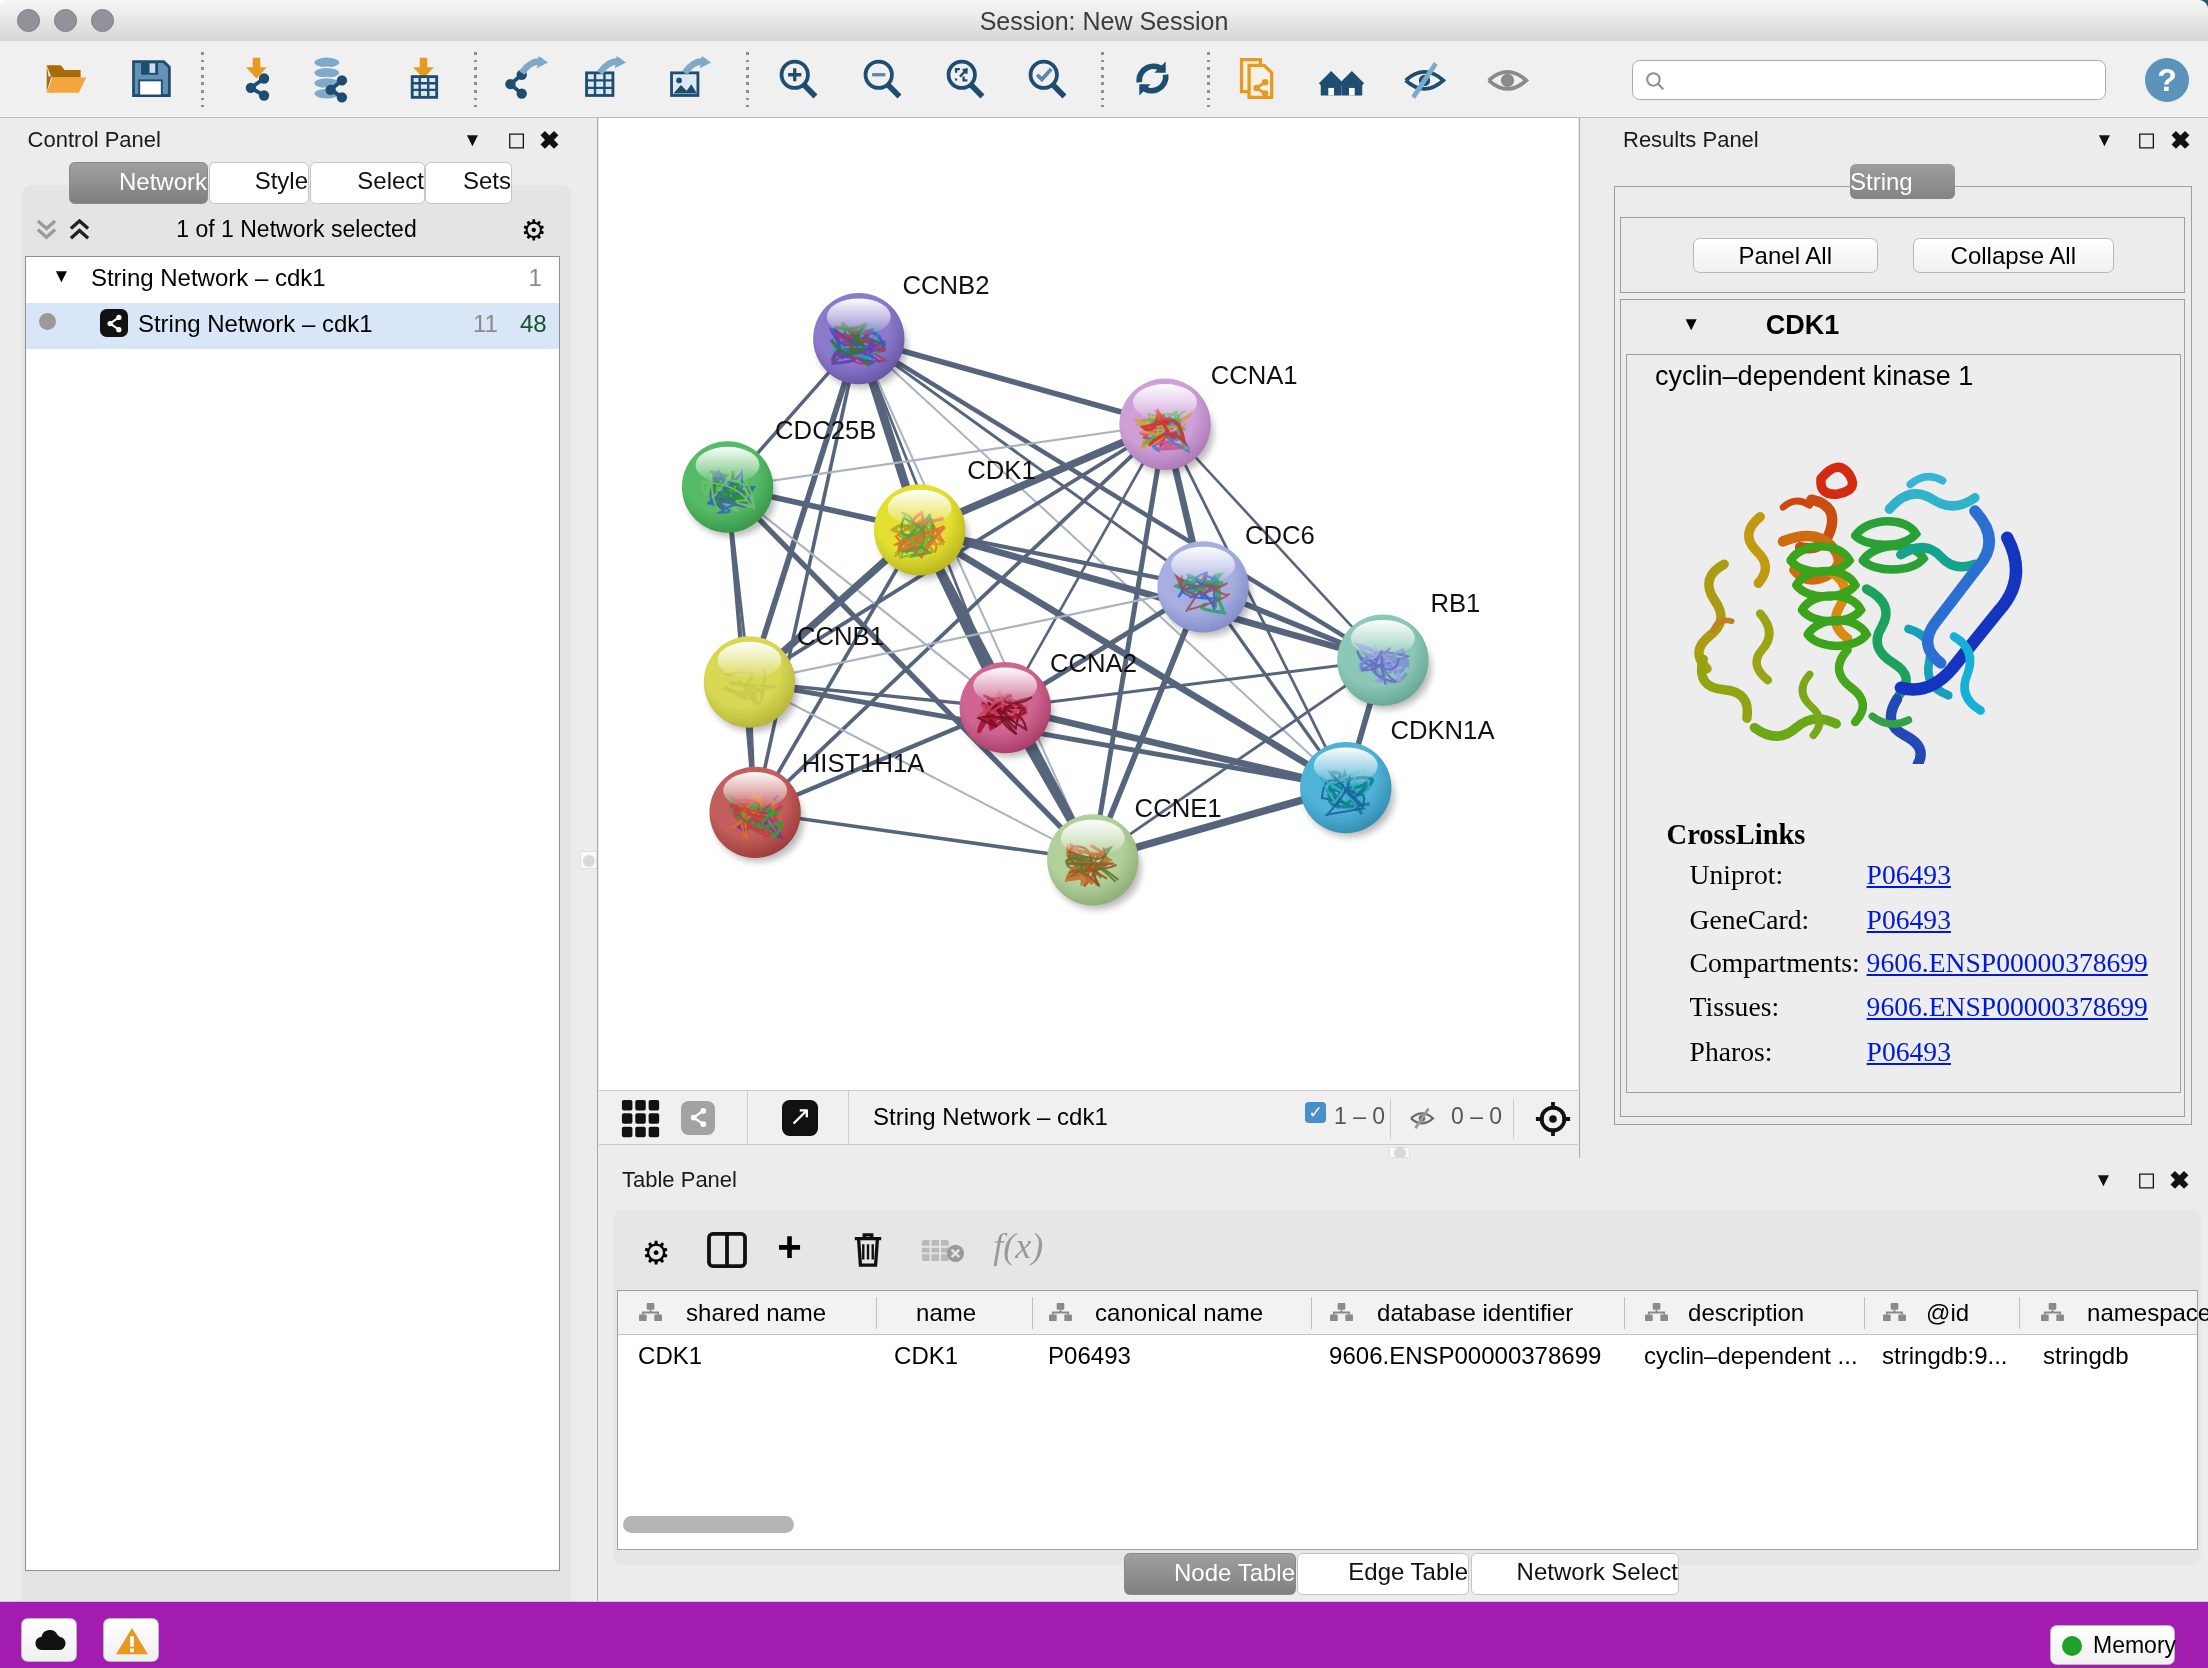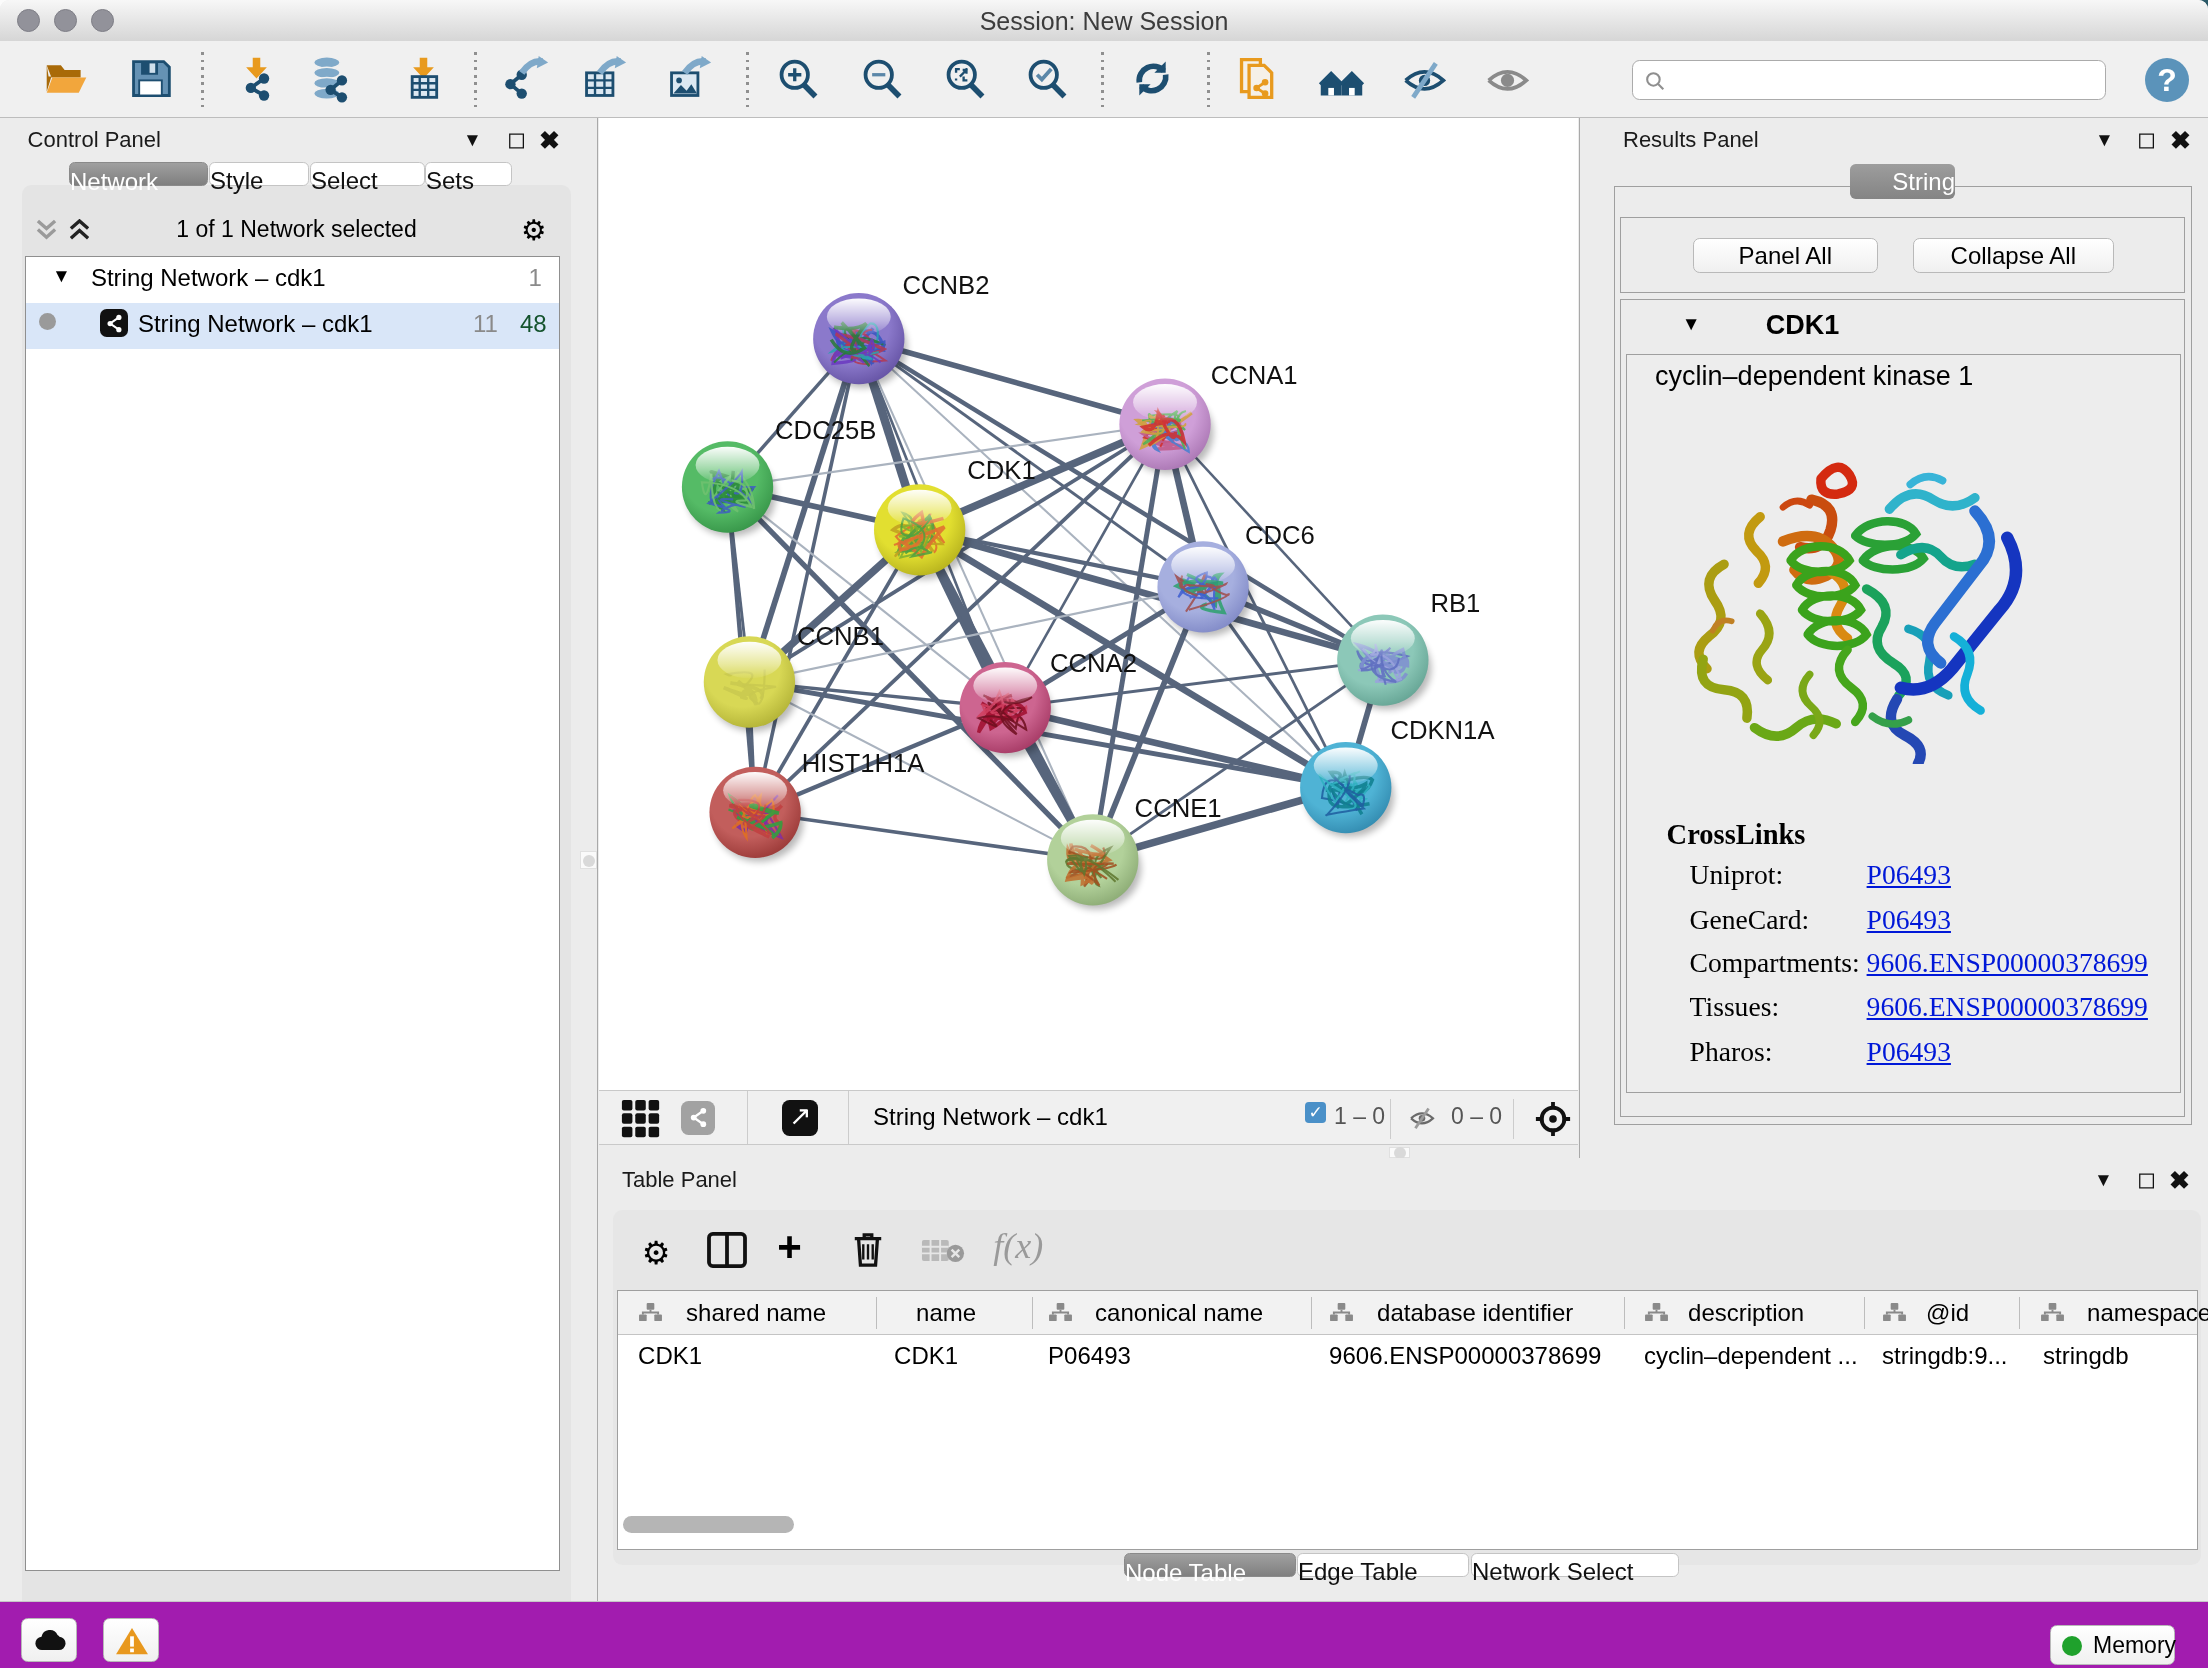--- a/index.html
+++ b/index.html
@@ -10,21 +10,21 @@
 .ti {position:absolute;top:13.3px;height:49px}
 .ti svg {width:100%;height:100%}
 .tsep {position:absolute;top:11.4px;height:55px;width:2.9px;background:repeating-linear-gradient(#8f8f8f 0 2.9px,transparent 2.9px 7.6px)}
 #searchbox {position:absolute;left:1632px;top:19px;width:474px;height:40px;background:#fff;border:1px solid #ababab;border-radius:7.6px}
 #searchbox svg {position:absolute;left:9.5px;top:7.6px;width:25px;height:25px}
 #helpbtn {position:absolute;left:2145px;top:17px;width:44px;height:44px;border-radius:50%;background:#5b93ba;color:#fff;font-size:32px;font-weight:bold;text-align:center;line-height:44px}
 .panel-title {position:absolute;font-size:22px;color:#1a1a1a}
 .pico {position:absolute;top:0;font-size:19px;color:#111}
 
 #cpanel {position:absolute;left:0;top:118px;width:598px;height:1483px;background:#ececec;border-right:1px solid #a9a9a9}
-.tab {position:absolute;top:44px;height:24px;font-size:24px;text-align:left;background:#fff;border:1px solid #c4c4c4;color:#111;border-radius:5.7px;z-index:5}
+.tab {position:absolute;top:44px;height:42px;font-size:24px;text-align:right;background:#fff;border:1px solid #c4c4c4;color:#111;border-radius:5.7px;z-index:5}
 .tabsel {background:linear-gradient(#a0a0a0,#7f7f7f);color:#fff;border-color:#8a8a8a}
 #cptabpanel {position:absolute;left:22px;top:67px;width:549px;height:1511px;background:#e4e4e4;border-radius:9.5px}
 #cphead {position:absolute;left:0px;top:23px;width:100%;height:46px;font-size:23px}
 #cplist {position:absolute;left:2.9px;top:71px;width:535px;height:1315px;background:#fff;border:1.9px solid #8f8f8f}
 .trow {position:absolute;left:0;width:100%;height:46px;font-size:24px}
 
 #netview {position:absolute;left:599px;top:118px;width:979px;height:972px;background:#fff}
 #netstatus {position:absolute;left:599px;top:1090px;width:979px;height:55px;background:#f0f0f0;border-top:1px solid #c9c9c9;border-bottom:1px solid #c9c9c9}
 
 #rpanel {position:absolute;left:1579px;top:118px;width:630px;height:1041px;background:#ececec;border-left:1px solid #a9a9a9}
@@ -567,21 +567,21 @@
     </div>
 <div style="position:absolute;left:1580px;top:625px;width:17px;height:18px;background:#fafafa;border:1px solid #e0e0e0">
       <span style="position:absolute;left:1.9px;top:2.9px;width:12.4px;height:12.4px;border-radius:50%;background:#d9d9d9"></span>
     </div>
 
 <div id="rpanel">
   <div class="panel-title" style="left:43px;top:8.6px">Results Panel</div>
   <div class="pico" style="left:515px;top:11.4px">▼</div>
   <div class="pico" style="left:557px;top:7.6px;font-size:23px">◻</div>
   <div class="pico" style="left:590px;top:7.6px;font-size:25px;font-weight:bold">✖</div>
-  <div style="position:absolute;left:270px;top:46px;width:105px;height:35px;background:linear-gradient(#9d9d9d,#848484);border-radius:5.7px;color:#fff;font-size:24px;text-align:right;line-height:35px;z-index:5">String</div>
+  <div style="position:absolute;left:270px;top:46px;width:105px;height:35px;background:linear-gradient(#9d9d9d,#848484);border-radius:5.7px;color:#fff;font-size:24px;text-align:left;line-height:35px;z-index:5">String</div>
   <div style="position:absolute;left:34px;top:68px;width:578px;height:939px;background:#ececec;border:1.9px solid #9f9f9f">
     <div style="position:absolute;left:4.8px;top:29.5px;width:565px;height:76px;border:1px solid #9f9f9f">
       <div class="btn" style="position:absolute;left:72px;top:20px;width:185px;height:35px;font-size:24px;text-align:center;line-height:34px">Panel All</div>
       <div class="btn" style="position:absolute;left:292px;top:20px;width:201px;height:35px;font-size:24px;text-align:center;line-height:34px">Collapse All</div>
     </div>
     <div style="position:absolute;left:4.8px;top:112px;width:565px;height:818px;border:1px solid #9f9f9f">
       <span style="position:absolute;left:61px;top:13.3px;font-size:19px">▼</span>
       <span style="position:absolute;left:145px;top:9.5px;font-size:27px;font-weight:bold">CDK1</span>
       <div style="position:absolute;left:4.8px;top:54px;width:555px;height:739px;border:1px solid #9f9f9f;background:#ededed;font-family:'Liberation Serif',serif">
         <div style="position:absolute;left:28.5px;top:5.7px;font-size:27px;font-family:'Liberation Sans',sans-serif">cyclin–dependent kinase 1</div>

